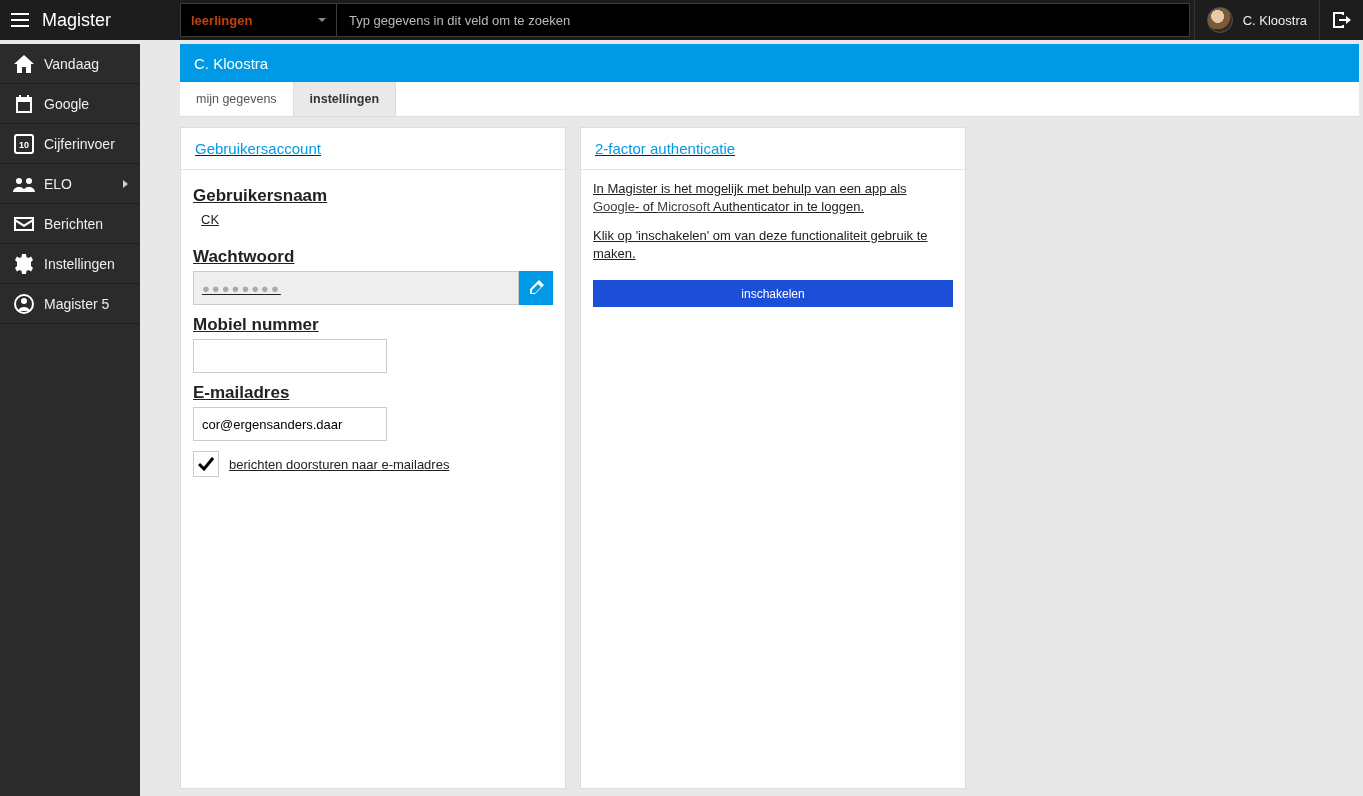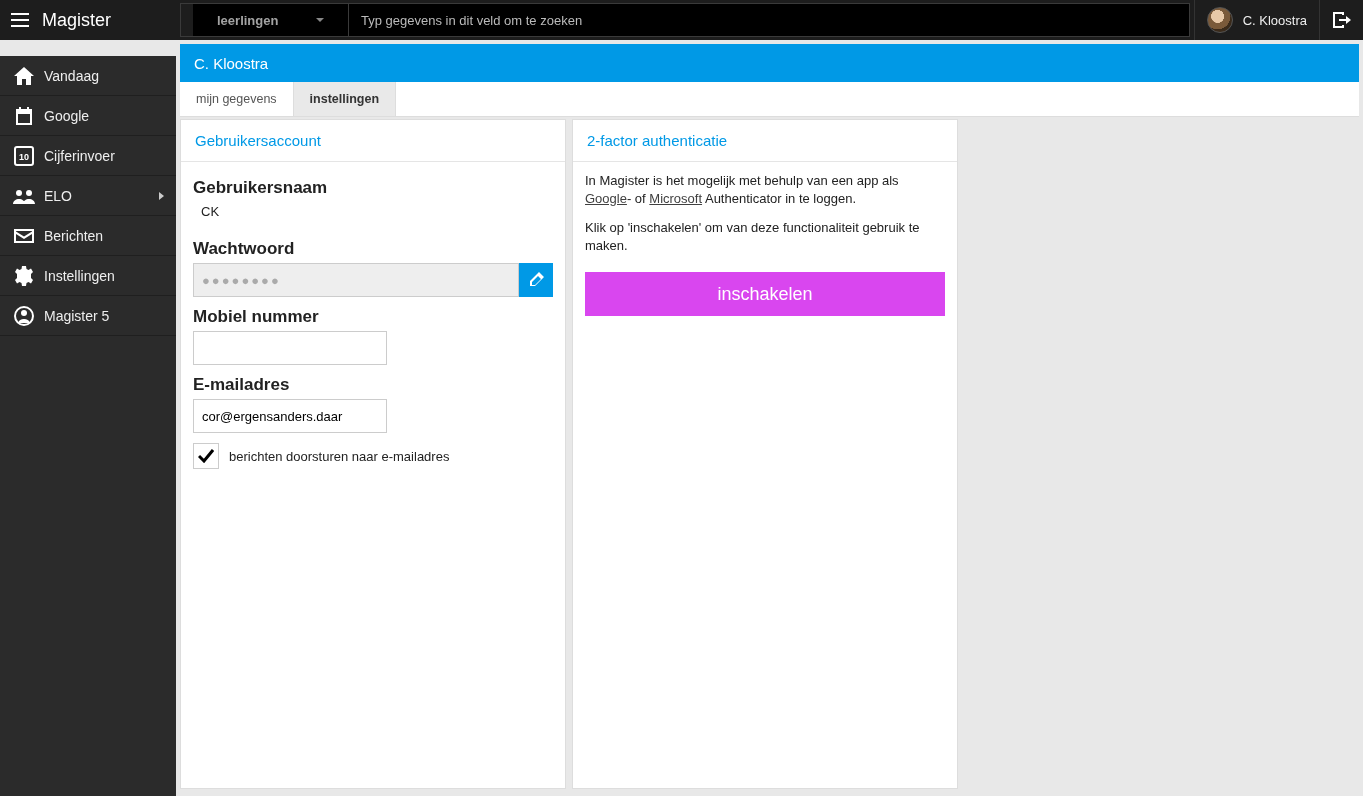--- a/index.html
+++ b/index.html
@@ -39,30 +39,29 @@
   align-items: center;
   flex: 1;
   height: 34px;
   margin: 0 4px;
   border: 1px solid #3a3a3a;
 }
 .search-select {
   width: 156px;
   height: 100%;
   background: #000;
-  color: #a3a3a3;
+  color: #c2410c;
   font-weight: bold;
   font-size: 13px;
   display: flex;
   align-items: center;
   justify-content: space-between;
-  padding: 0 24px;
+  padding: 0 10px;
   cursor: pointer;
   border-right: 1px solid #3a3a3a;
-  margin-left: 12px;
 }
 .search-select .caret {
   width: 0; height: 0;
   border-left: 4px solid transparent;
   border-right: 4px solid transparent;
   border-top: 4px solid #888;
 }
 .search-input {
   flex: 1;
   height: 100%;
@@ -93,22 +92,22 @@
 .logout {
   width: 44px; height: 40px;
   display: flex; align-items: center; justify-content: center;
   cursor: pointer;
   border-left: 1px solid #333;
 }
 
 
 .sidebar {
   position: absolute;
-  top: 56px; left: 0; bottom: 0;
-  width: 176px;
+  top: 44px; left: 0; bottom: 0;
+  width: 140px;
   background: #2b2b2b;
   text-align: center;
 }
 .side-item {
   display: flex;
   align-items: center;
   height: 40px;
   padding: 0 12px;
   color: #eee;
   cursor: pointer;
@@ -161,23 +160,24 @@
 .tab.active {
   background: #e9e9e9;
   font-weight: bold;
   color: #333;
   border-left: 1px solid #ddd;
   border-right: 1px solid #ddd;
 }
 
 .content {
   display: flex;
-  gap: 6px;
-  padding: 2px 4px 4px 4px;
+  gap: 14px;
+  padding: 10px 4px 4px 4px;
   height: calc(100% - 80px);
+  text-decoration: underline;
 }
 .panel {
   background: #fff;
   border: 1px solid #ddd;
   width: 386px;
   height: 100%;
   display: flex;
   flex-direction: column;
 }
 .panel-header {
@@ -238,25 +238,25 @@
   display: flex; align-items: center; justify-content: center;
   margin-right: 10px;
   cursor: pointer;
 }
 
 .para { margin-bottom: 12px; line-height: 1.35; }
 a.link { color: #404040; text-decoration: underline; cursor: pointer; }
 
 .enable-btn {
   width: 100%;
-  height: 44px;
-  background: #d946ef;
+  height: 27px;
+  background: #1d4ed8;
   color: #fff;
   border: none;
-  font-size: 18px;
+  font-size: 12px;
   cursor: pointer;
   margin-top: 6px;
 }
 
 svg { display: block; }
 </style>
 </head>
 <body>
 
 <div class="topbar">

